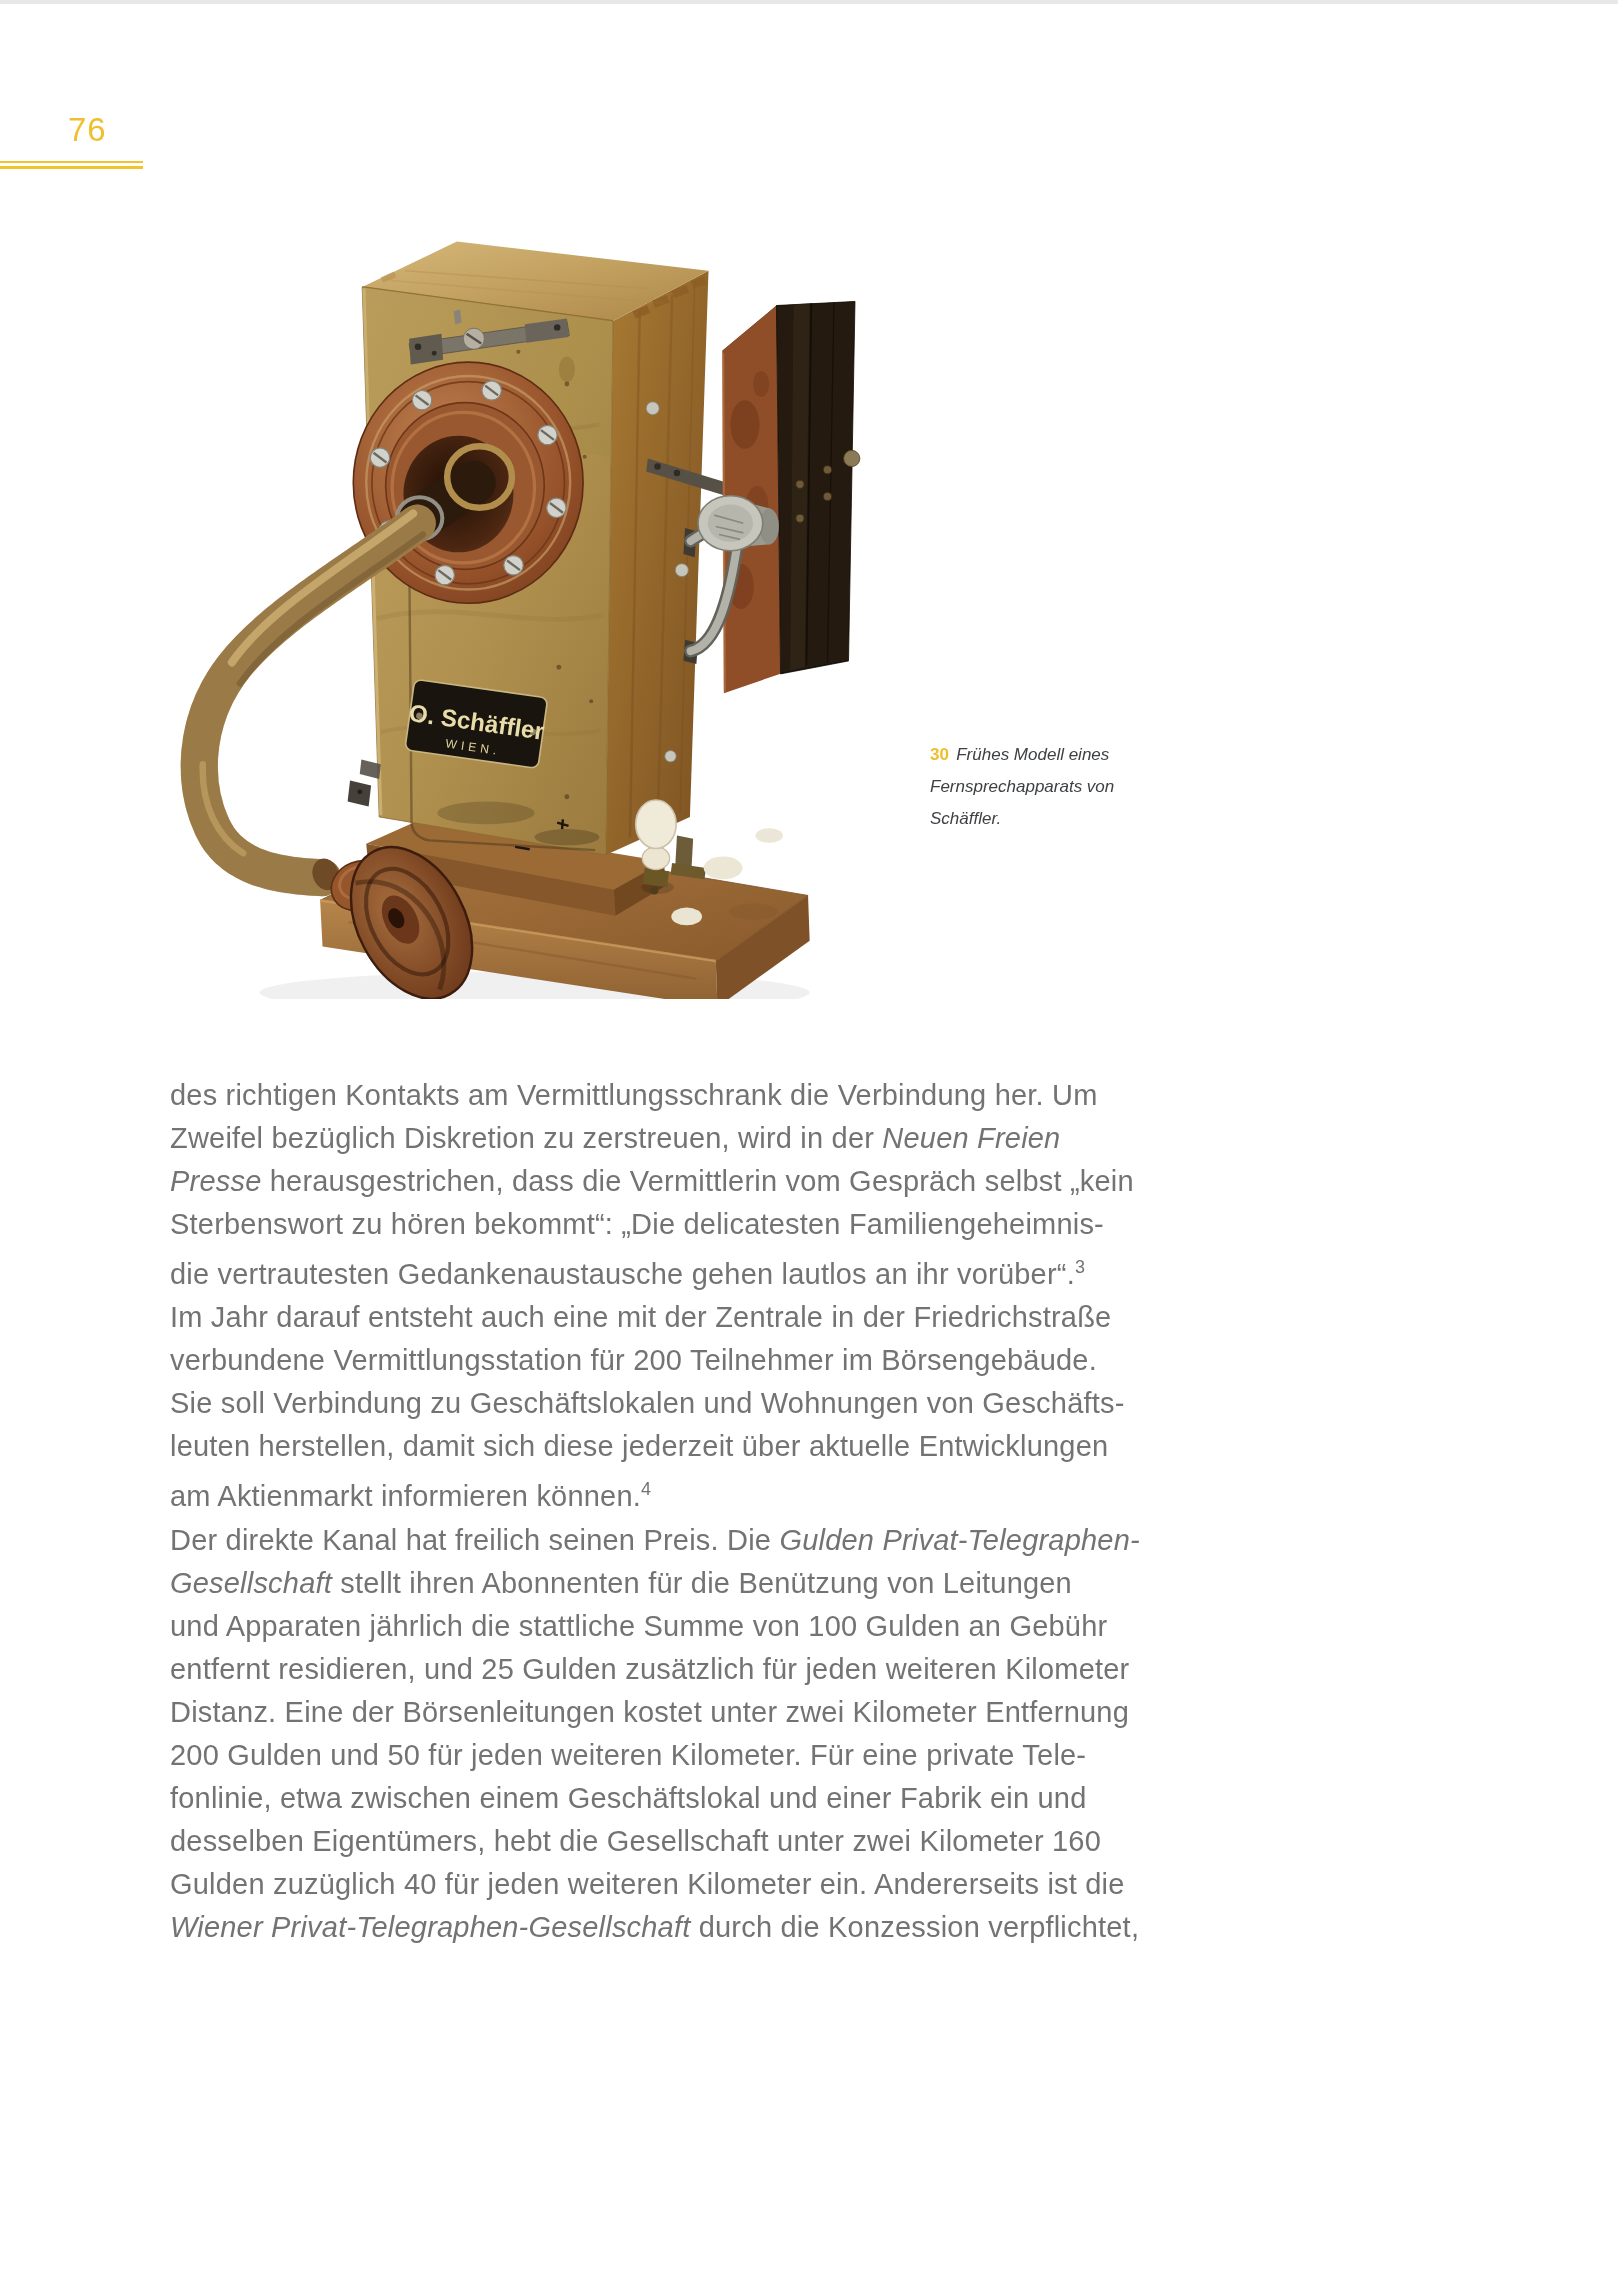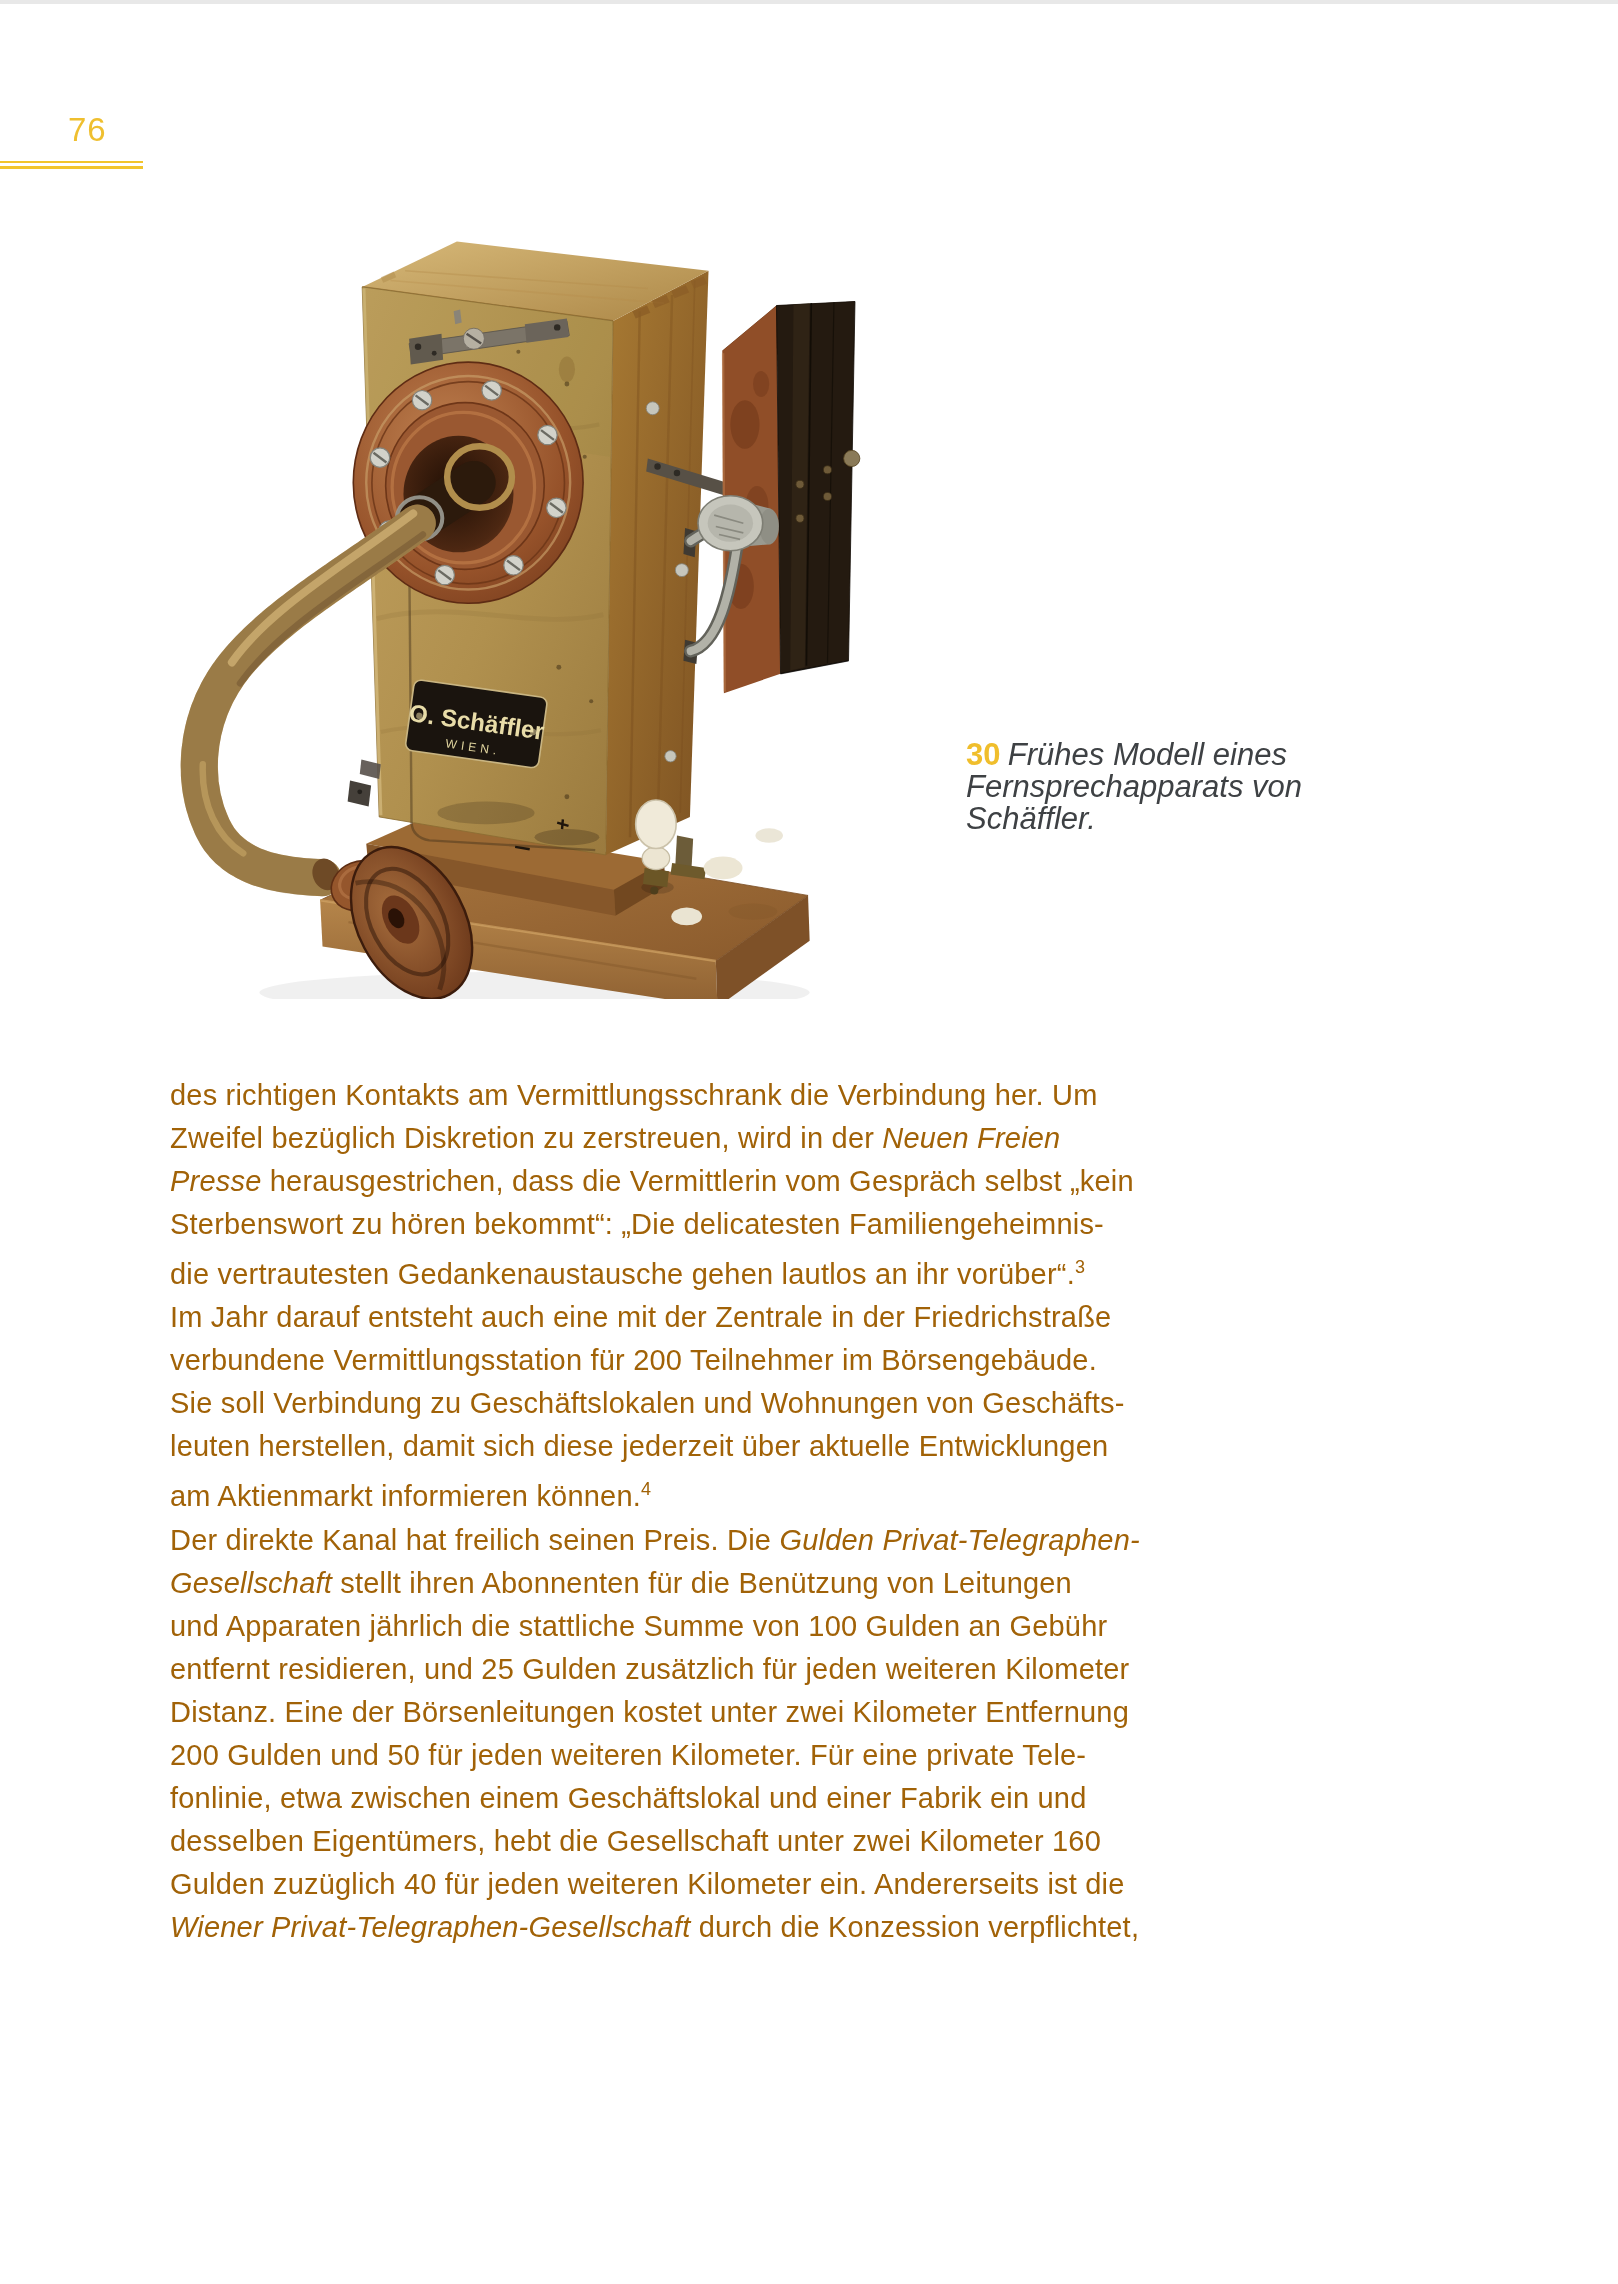--- a/index.html
+++ b/index.html
@@ -10,27 +10,27 @@
   }
   .page-number{
     position:absolute;left:68px;top:107px;
     font-size:33px;font-weight:400;color:#EFBF2F;letter-spacing:0.8px;
   }
   .rule{position:absolute;left:0;background:#F2C42C;}
   .rule-a{top:157px;height:2.4px;width:143px;}
   .rule-b{top:162px;height:3.2px;width:143px;}
   .photo{position:absolute;left:146px;top:202px;width:769px;height:793px;}
   .caption{
-    position:absolute;left:966px;top:735px;width:348px;
-    font-size:31px;line-height:32px;font-style:italic;color:#3e4144;
+    position:absolute;left:930px;top:735px;width:348px;
+    font-size:17px;line-height:32px;font-style:italic;color:#3e4144;
   }
   .cap-num{font-style:normal;font-weight:bold;color:#F0BE2C;margin-right:7.3px;}
   .body-text{
     position:absolute;left:170px;top:1070px;width:1262px;
-    font-size:29px;font-weight:300;line-height:43px;color:#a16207;
+    font-size:29px;font-weight:300;line-height:43px;color:#737373;
     letter-spacing:0.2px;
   }
   .body-text .line{white-space:nowrap;}
   .it{font-style:italic;}
   .sup{font-size:18px;vertical-align:11.3px;letter-spacing:0;}
   .plate-title{font-weight:bold;font-size:30px;fill:#e8dca8;text-anchor:middle;}
   .plate-sub{font-size:15px;letter-spacing:5px;fill:#e0d49e;text-anchor:middle;}
 </style>
 </head>
 <body>

